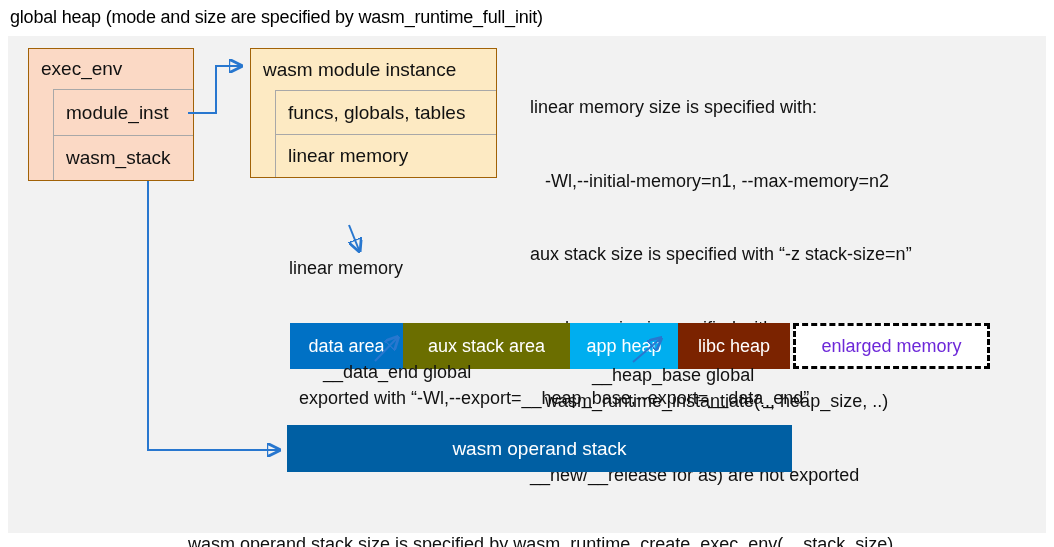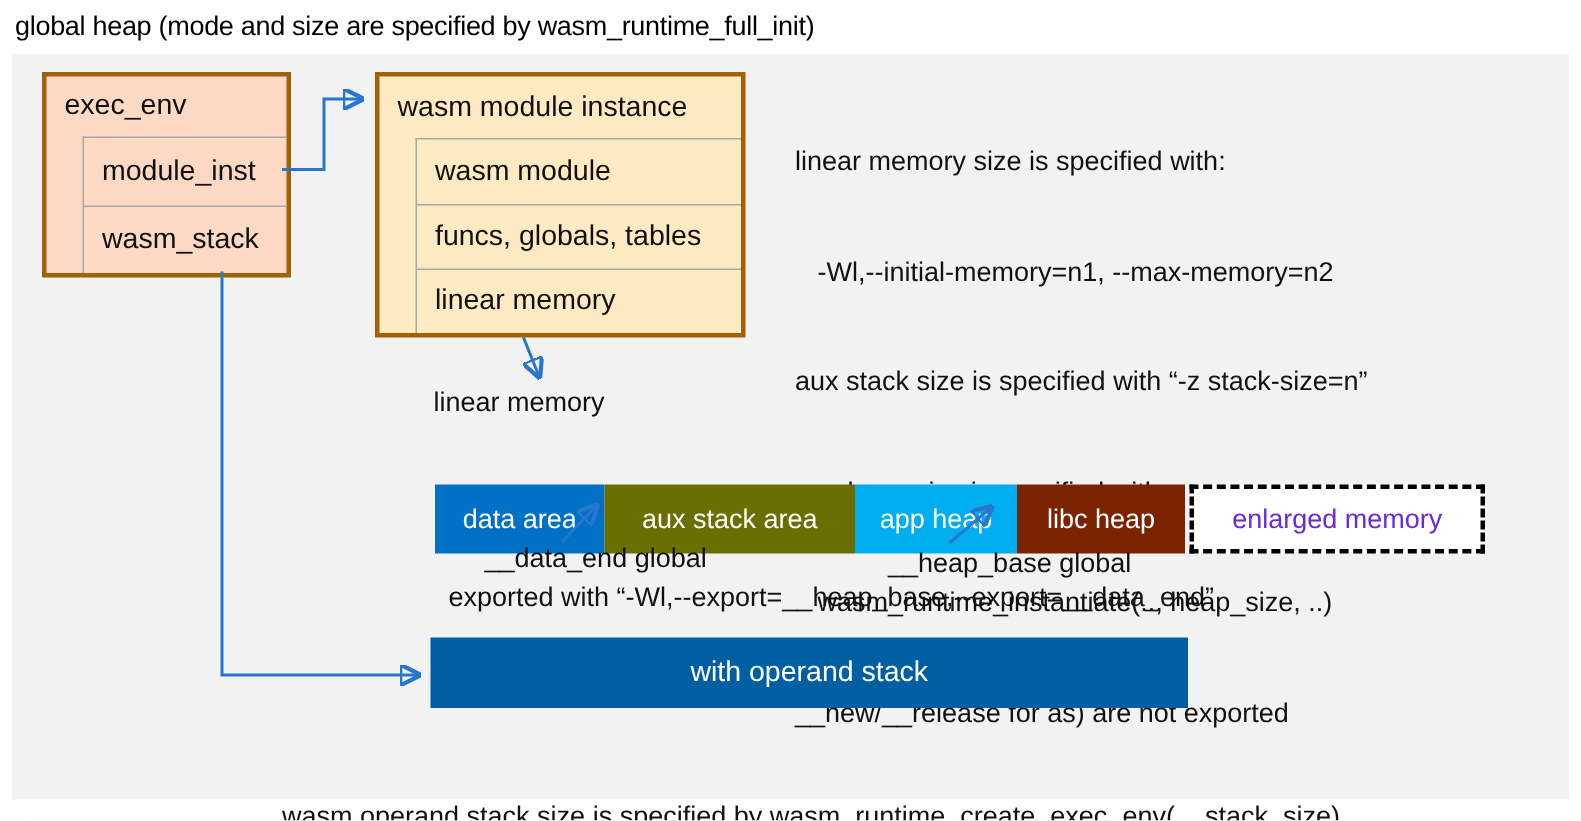--- a/index.html
+++ b/index.html
@@ -4,21 +4,21 @@
 <style>
   * { box-sizing: border-box; }
   body { margin:0; background:#ffffff; font-family:"Liberation Sans", sans-serif; color:#111; }
   .canvas { position:relative; width:1054px; height:547px; background:#ffffff; overflow:hidden;border-radius:22px; }
 
   .page-title { position:absolute; left:10px; top:7px; font-size:18px; color:#000; letter-spacing:-0.2px; }
 
   .panel { position:absolute; left:8px; top:36px; width:1038px; height:497px; background:#f2f2f2; }
 
   
-  .obox { position:absolute; border:3px solid #a16207; }
+  .obox { position:absolute; border:1px solid #a16207; }
   .exec-env { left:28px; top:48px; width:166px; background:#fbd9c5; }
   .instance { left:250px; top:48px; width:247px; background:#fdeac3; }
   .obox-header { display:flex; align-items:center; padding-left:12px; font-size:19px; }
   .exec-env .obox-header { height:40px; }
   .instance .obox-header { height:41px; }
   .obox-rows { margin-left:24px; border-left:1px solid #a8a8a8; border-top:1px solid #a8a8a8; }
   .obox-row { display:flex; align-items:center; padding-left:12px; font-size:19px; }
   .exec-env .obox-row { height:45px;text-align:right; }
   .instance .obox-row { height:43px; }
   .obox-row + .obox-row { border-top:1px solid #a8a8a8; }
@@ -55,21 +55,20 @@
     <div class="obox-header">exec_env</div>
     <div class="obox-rows">
       <div class="obox-row">module_inst</div>
       <div class="obox-row">wasm_stack</div>
     </div>
   </div>
 
   <div class="obox instance">
     <div class="obox-header">wasm module instance</div>
     <div class="obox-rows">
-      <div class="obox-row">wasm module</div>
       <div class="obox-row">funcs, globals, tables</div>
       <div class="obox-row">linear memory</div>
     </div>
   </div>
 
   <div class="notes-right">
     <div>linear memory size is specified with:</div>
     <div>   -Wl,--initial-memory=n1, --max-memory=n2</div>
     <div>aux stack size is specified with “-z stack-size=n”</div>
     <div>app heap size is specified with:</div>
@@ -85,21 +84,21 @@
     <div class="mem-seg" style="background: rgb(0, 174, 239); color: rgb(255, 255, 255); width: 108px;">app heap</div>
     <div class="mem-seg" style="background: rgb(123, 35, 0); color: rgb(255, 255, 255); width: 112px;">libc heap</div>
     <div class="mem-seg dashed" style="background: rgb(255, 255, 255); color: #6d28d9; width: 197px;">enlarged memory</div>
   </div>
 
   <div class="ann-data-end">__data_end global</div>
   <div class="ann-heap-base">__heap_base global</div>
   <div class="ann-exported">exported with “-Wl,--export=__heap_base,--export=__data_end”</div>
 
   <div class="operand">
-    <span>with operand stack</span>
+    <span>wasm operand stack</span>
   </div>
 
   <div class="notes-bottom">
     <div>wasm operand stack size is specified by wasm_runtime_create_exec_env(.., stack_size)</div>
     
   </div>
 
   <svg class="connectors" viewBox="0 0 1054 547">
     <defs>
       <marker id="arr" viewBox="0 0 10 10" refX="8" refY="5" markerWidth="7" markerHeight="7" orient="auto-start-reverse">

